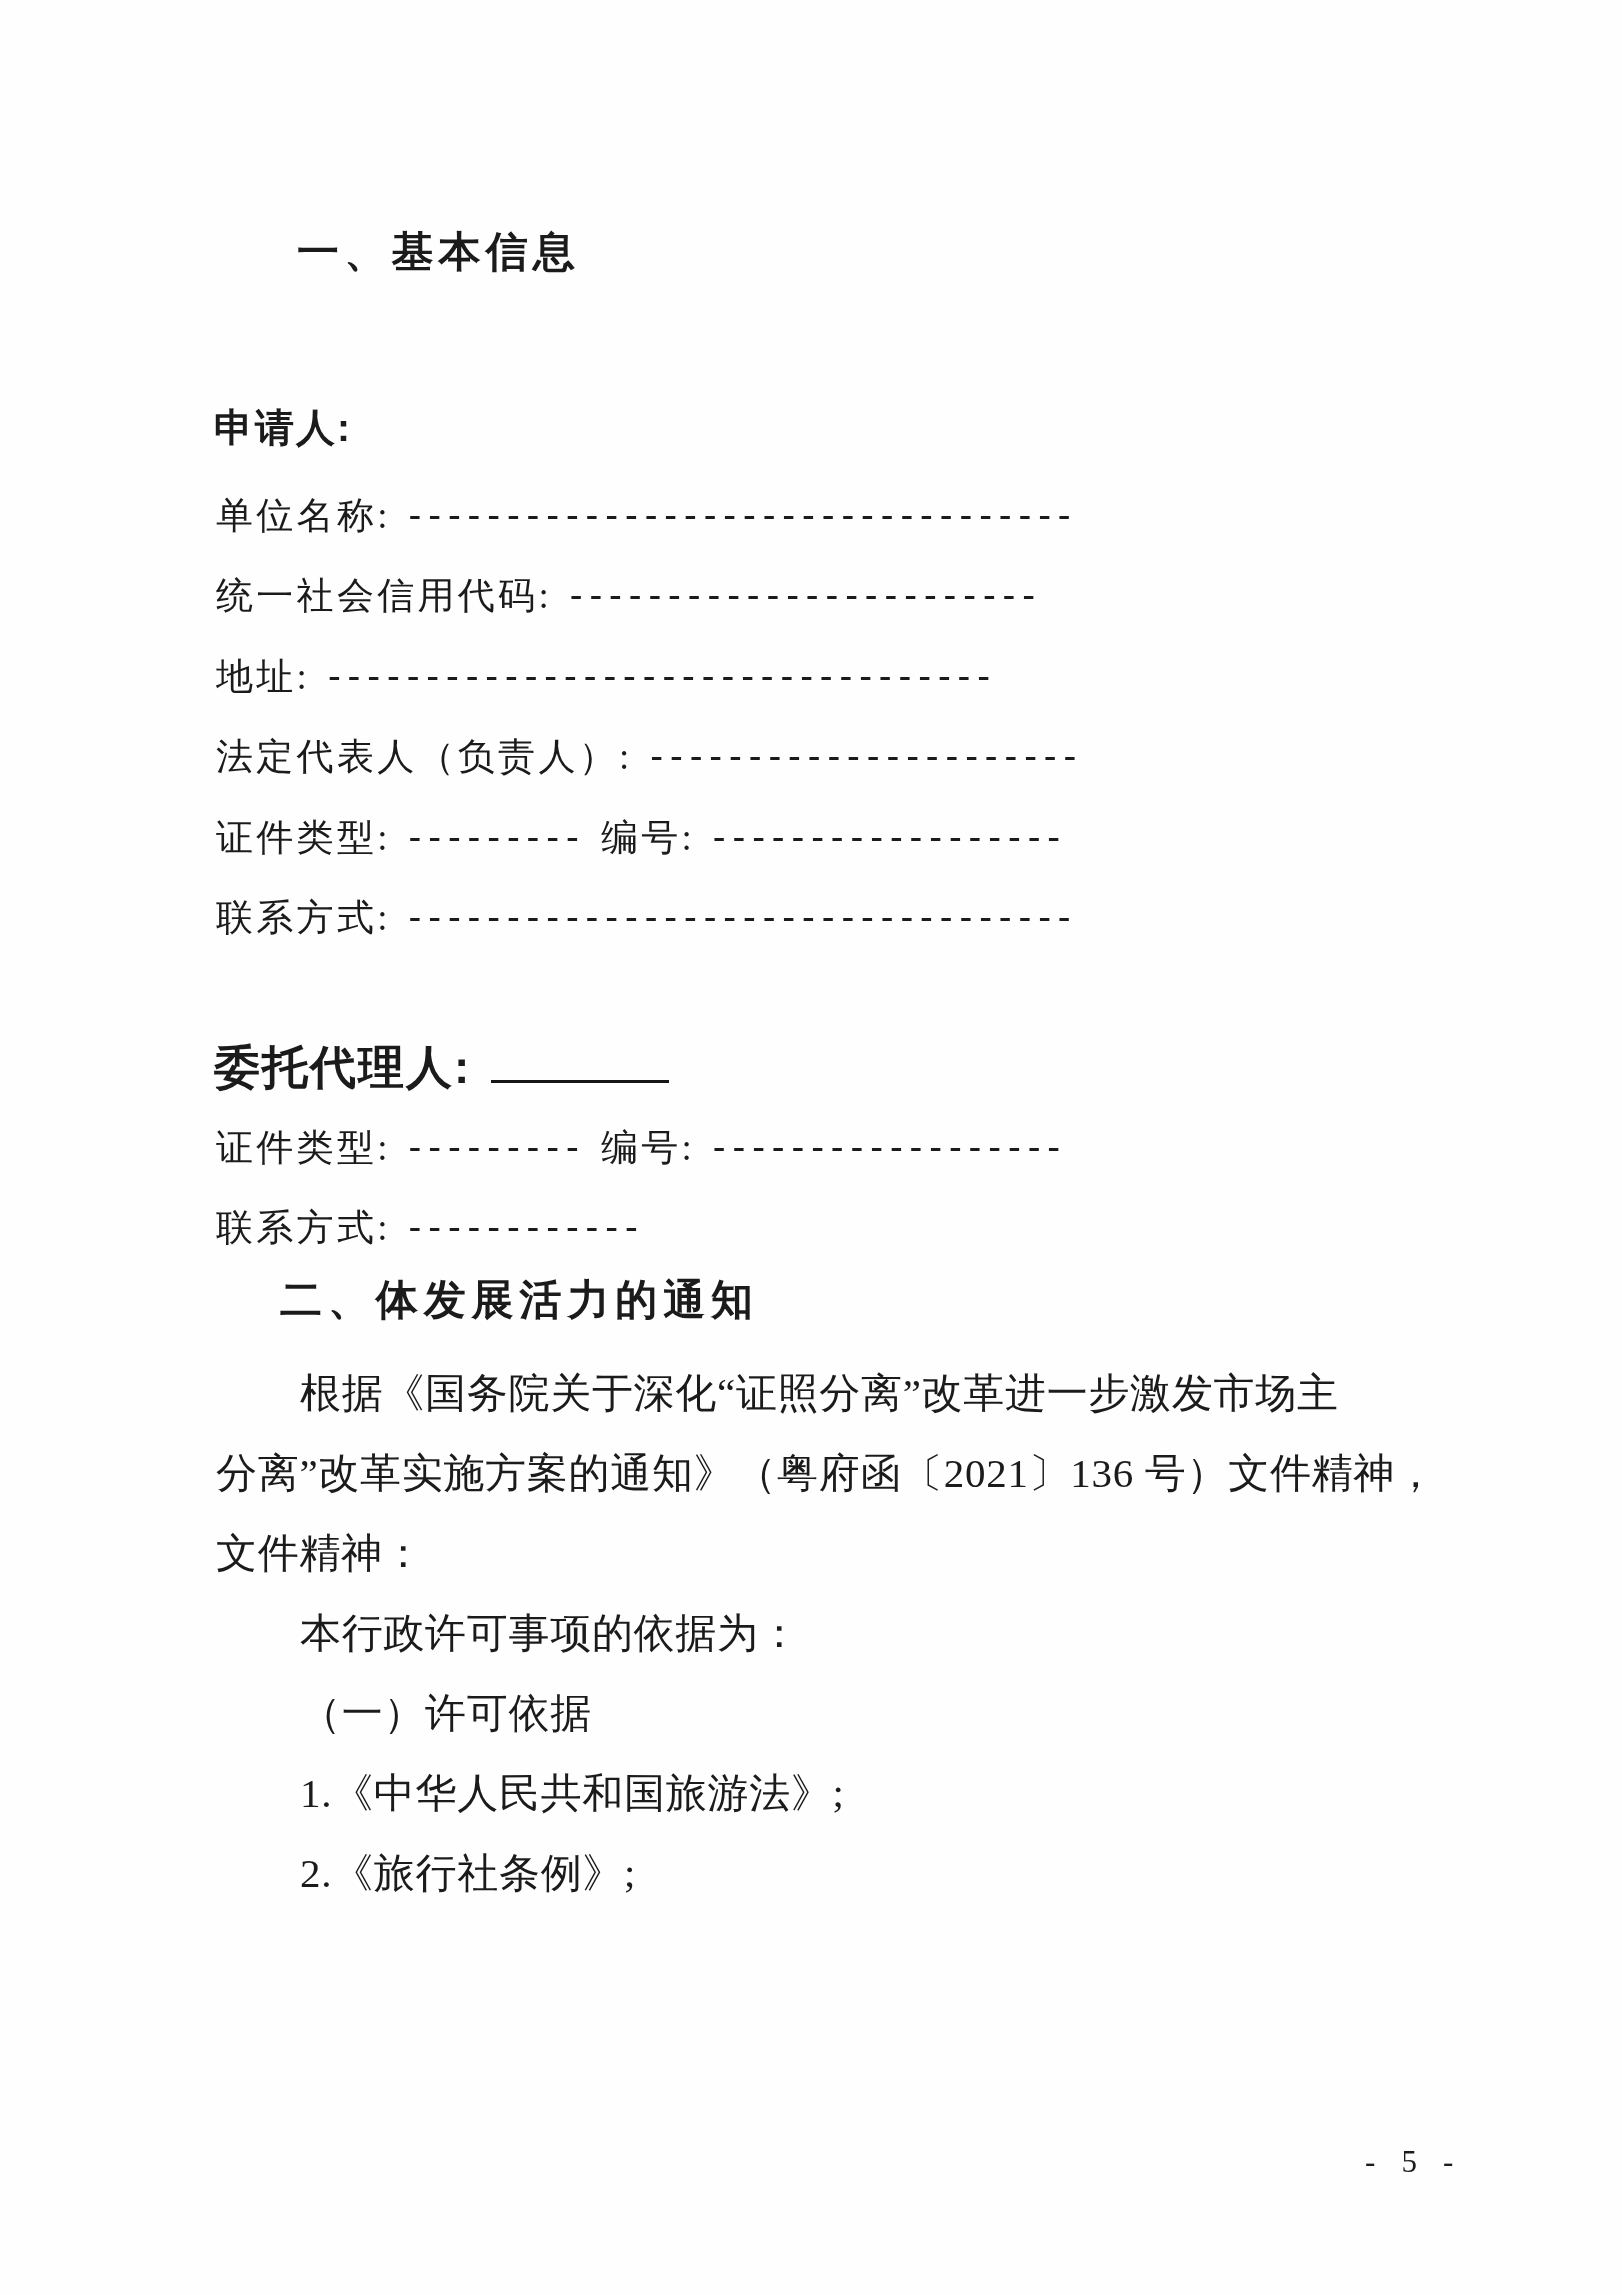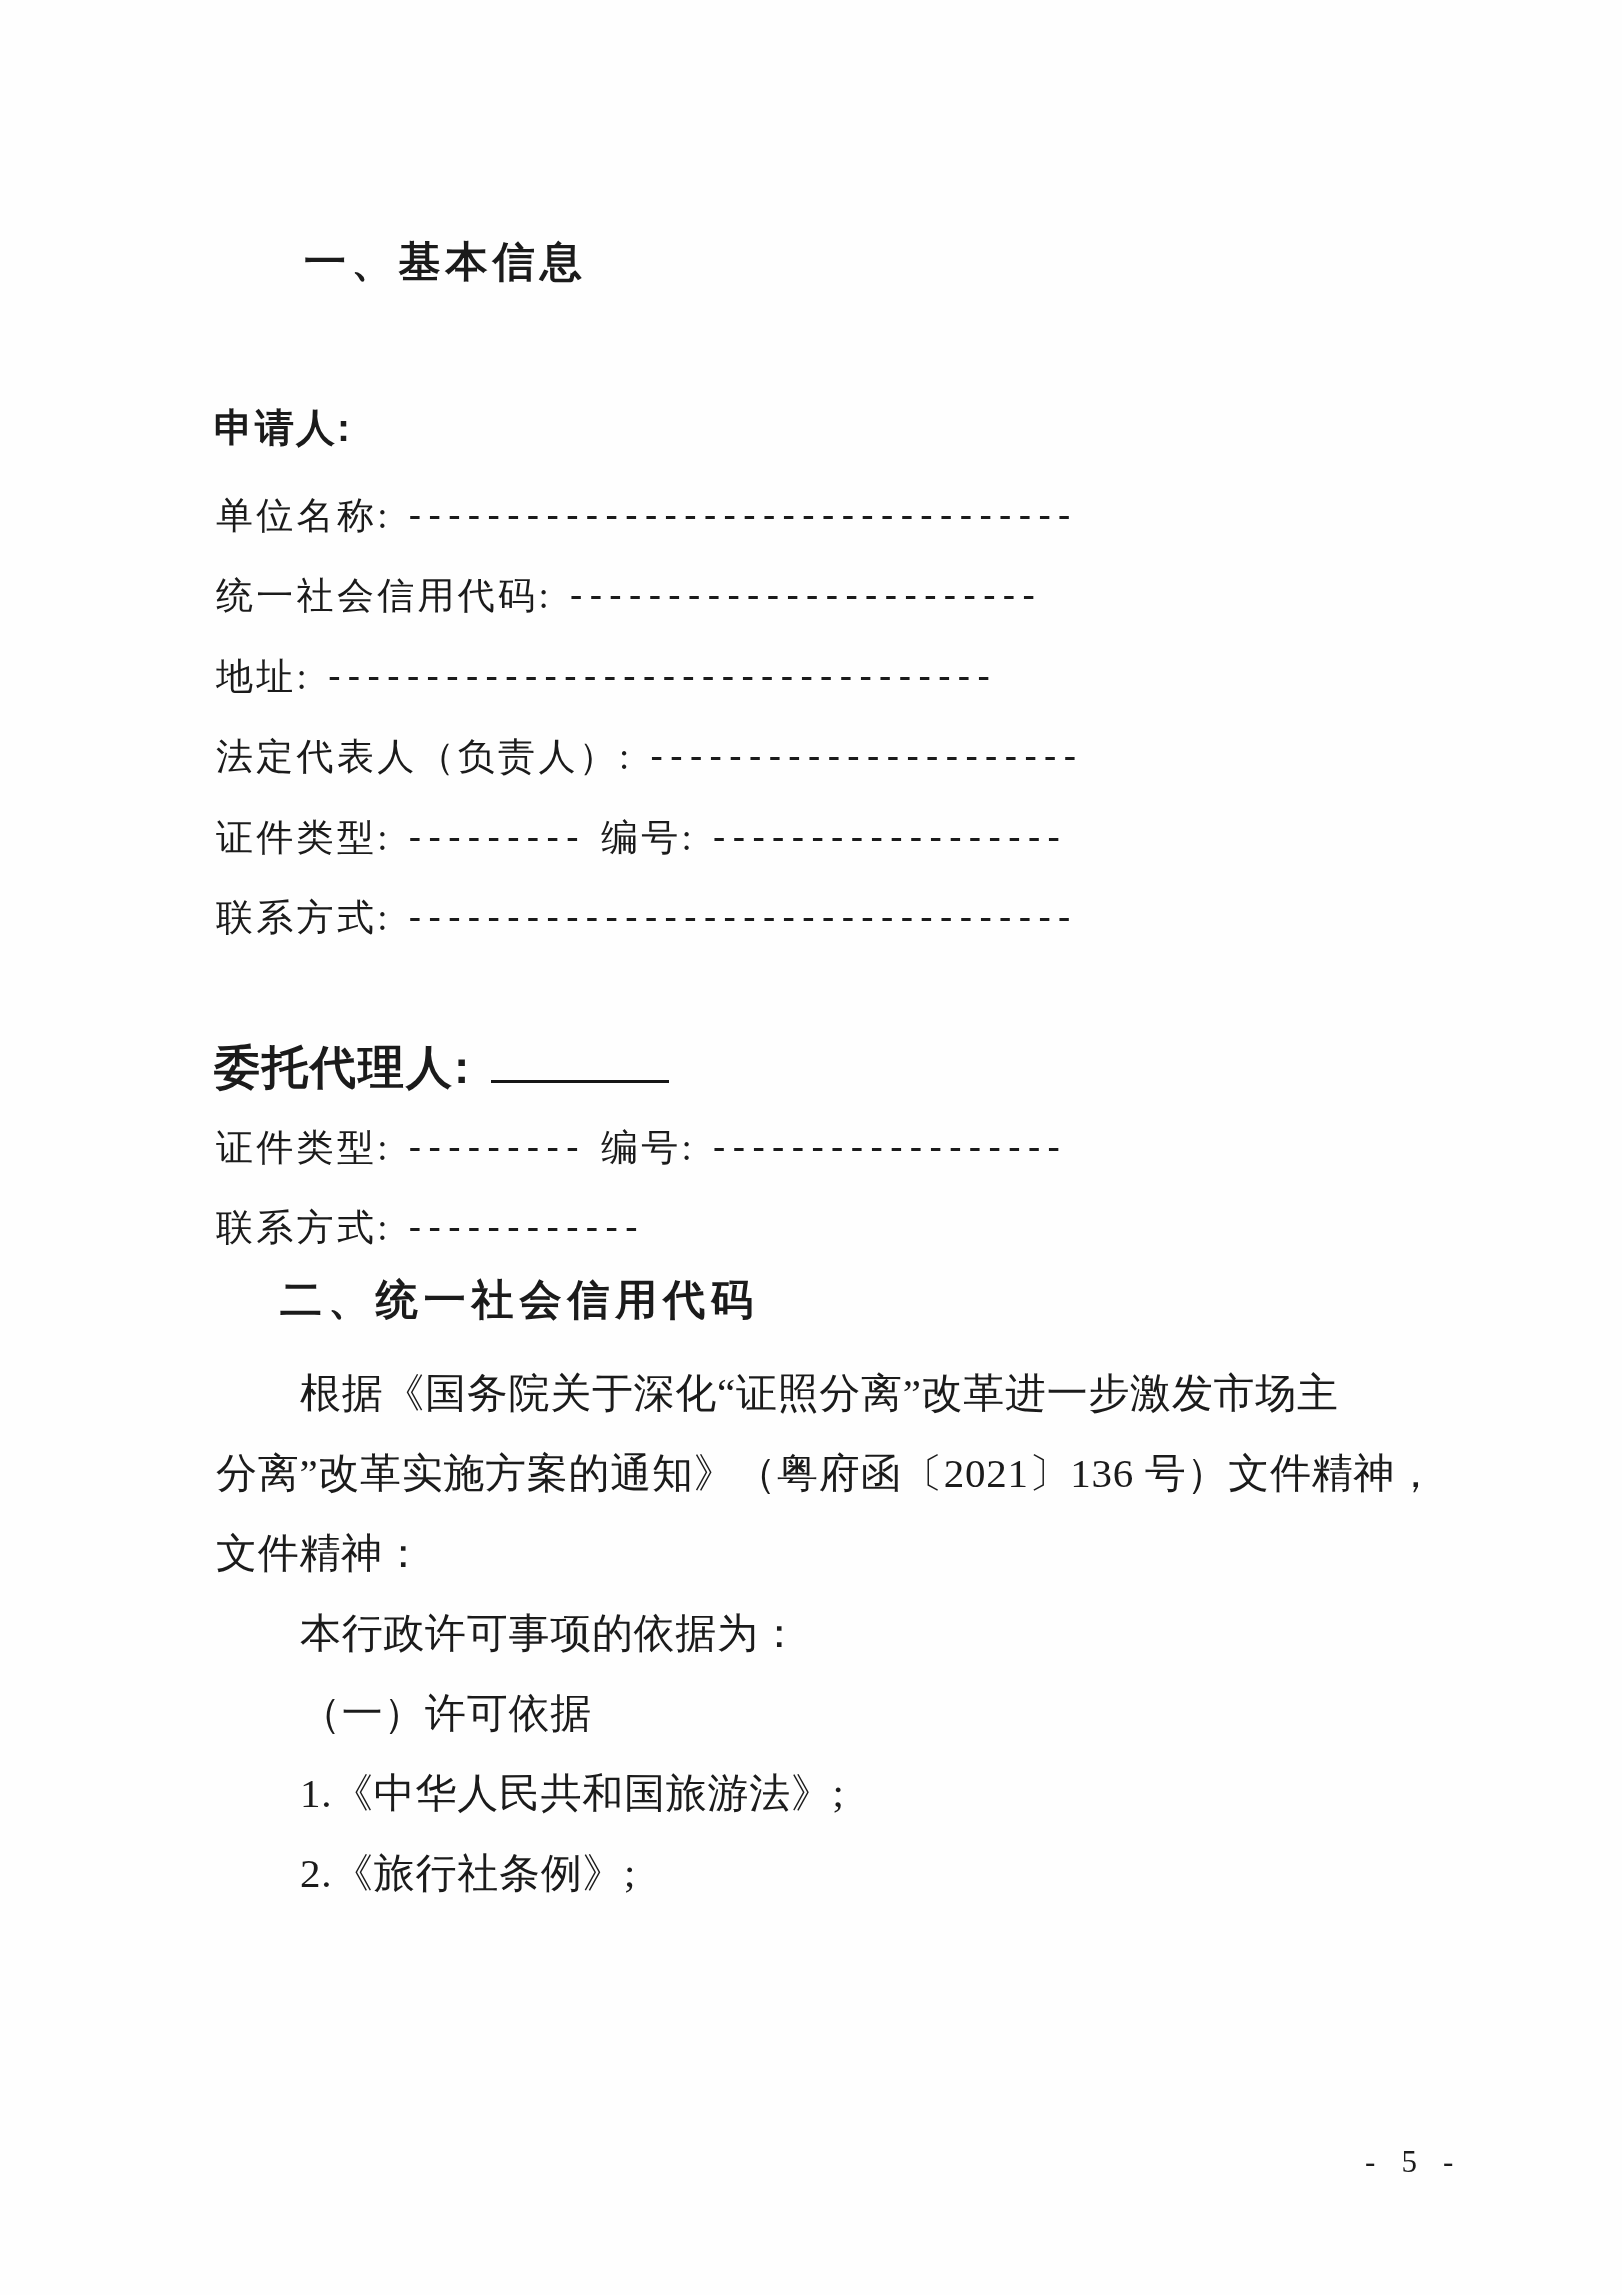--- a/index.html
+++ b/index.html
@@ -5,22 +5,22 @@
   html,body{margin:0;padding:0;background:#d8d8d8;}
   .page{
     position:relative;
     width:1623px;height:2295px;
     background:#fefefe;
     color:#1b1b1b;
     font-family:"Liberation Serif","DejaVu Serif",serif;
     overflow:hidden;
   }
   .h1{
-    position:absolute;left:296px;top:230px;margin:8px;
-    font-family:Liberation Sans, sans-serif;
+    position:absolute;left:296px;top:230px;margin:1px;
+    font-family:Liberation Mono, monospace;
     font-weight:bold;font-size:42px;line-height:1.15;
     letter-spacing:5.2px;white-space:nowrap;
   }
   .h2{
     position:absolute;left:280px;top:1276px;margin:0;
     font-family:"Liberation Sans","DejaVu Sans",sans-serif;
     font-weight:bold;font-size:42px;line-height:1.15;
     letter-spacing:5.9px;white-space:nowrap;
   }
   .block-title{
@@ -100,21 +100,21 @@
   </div>
 
   <div class="frow" style="top:1124px">
     <span class="flabel">证件类型:</span><span class="dash">---------</span><span class="flabel ml">编号:</span><span class="dash">------------------</span>
   </div>
 
   <div class="frow" style="top:1204px">
     <span class="flabel">联系方式:</span><span class="dash">------------</span>
   </div>
 
-  <h2 class="h2">二、统一社会信用代码</h2>
+  <h2 class="h2">二、体发展活力的通知</h2>
 
   <div class="para">
     <div class="pline indent">根据《国务院关于深化“证照分离”改革进一步激发市场主</div>
     <div class="pline">分离”改革实施方案的通知》（粤府函〔2021〕136 号）文件精神，</div>
     <div class="pline">文件精神：</div>
     <div class="pline indent">本行政许可事项的依据为：</div>
     <div class="pline indent">（一）许可依据</div>
     <div class="pline indent">1.《中华人民共和国旅游法》;</div>
     <div class="pline indent">2.《旅行社条例》;</div>
   </div>

